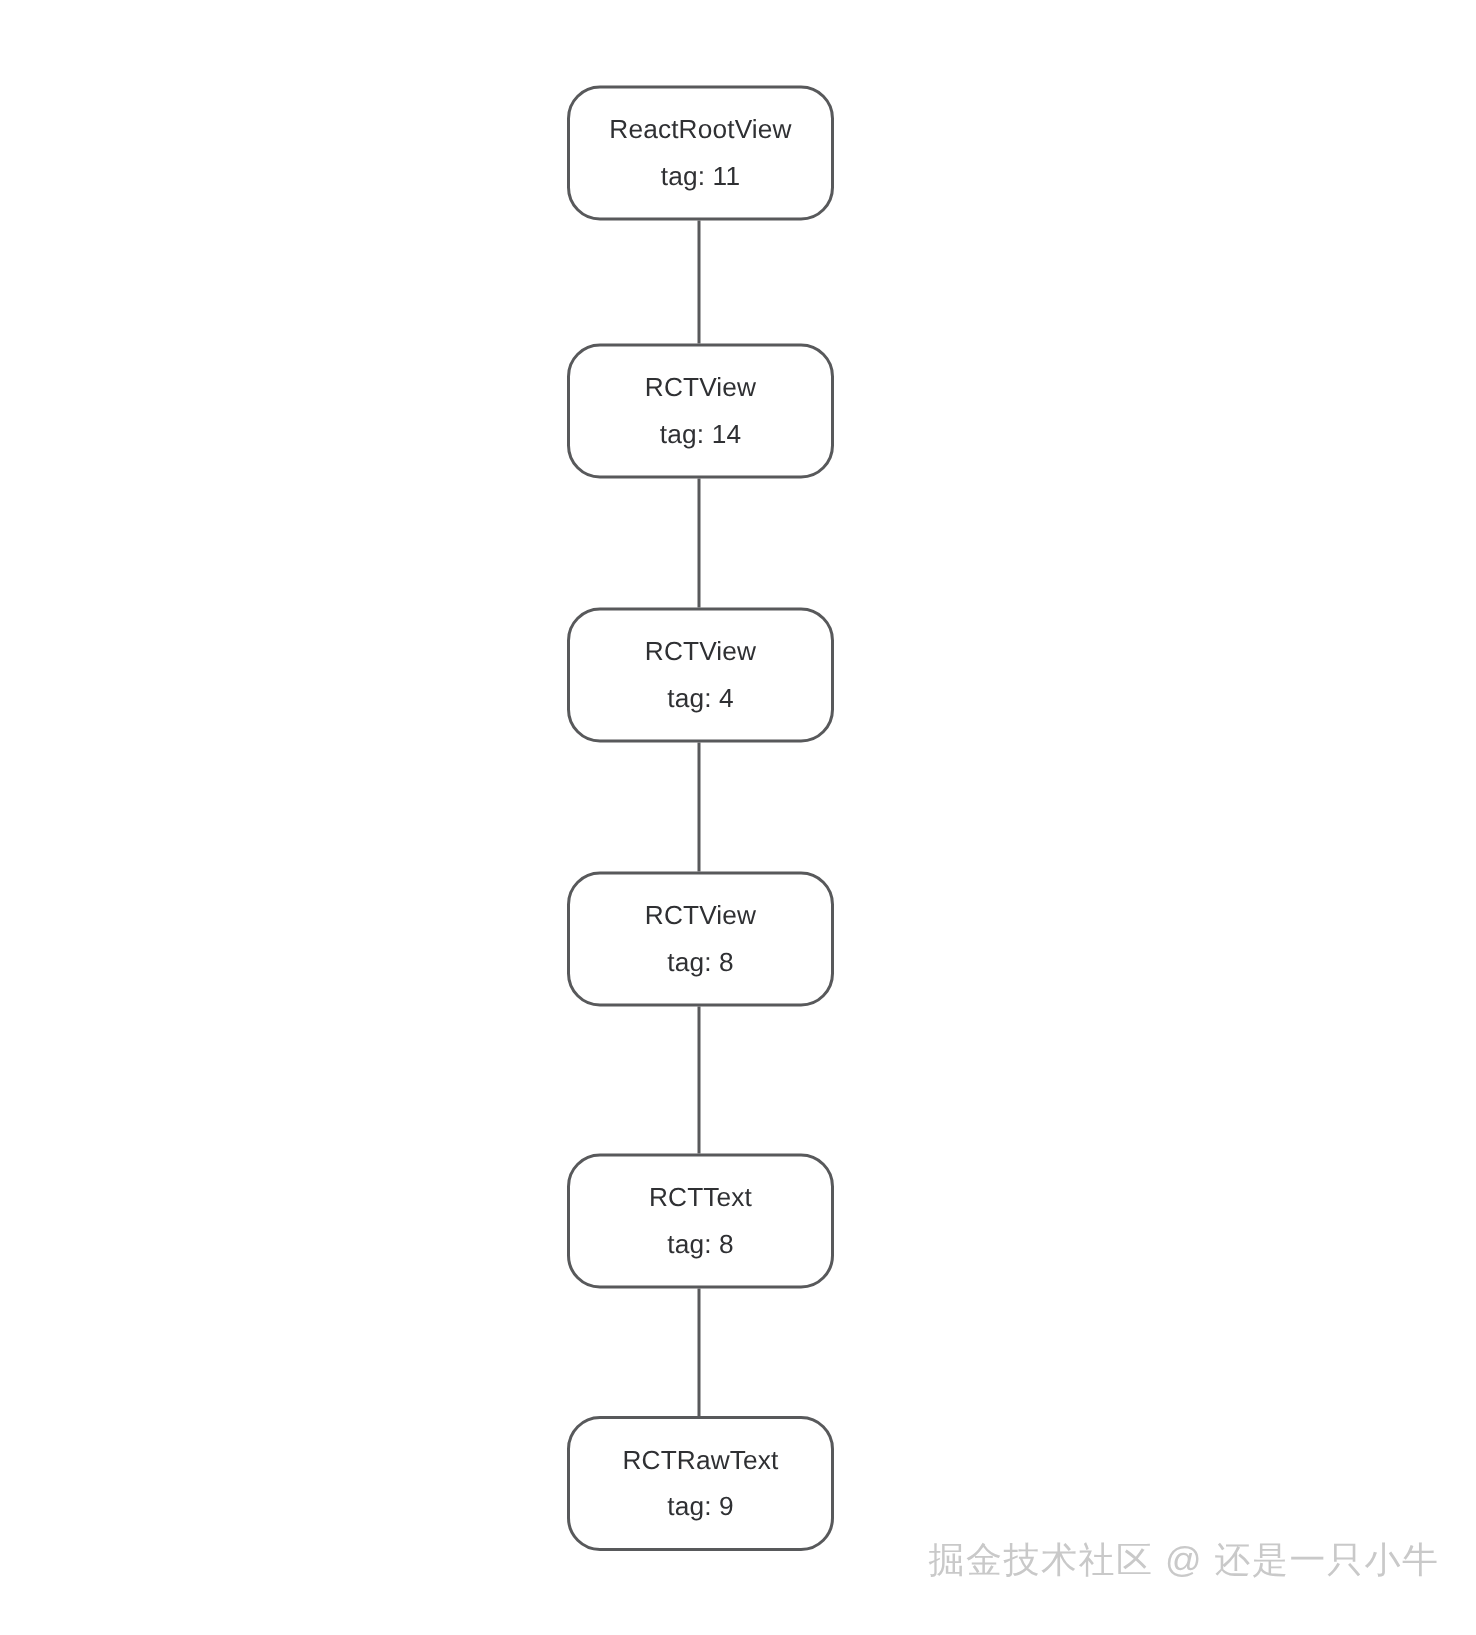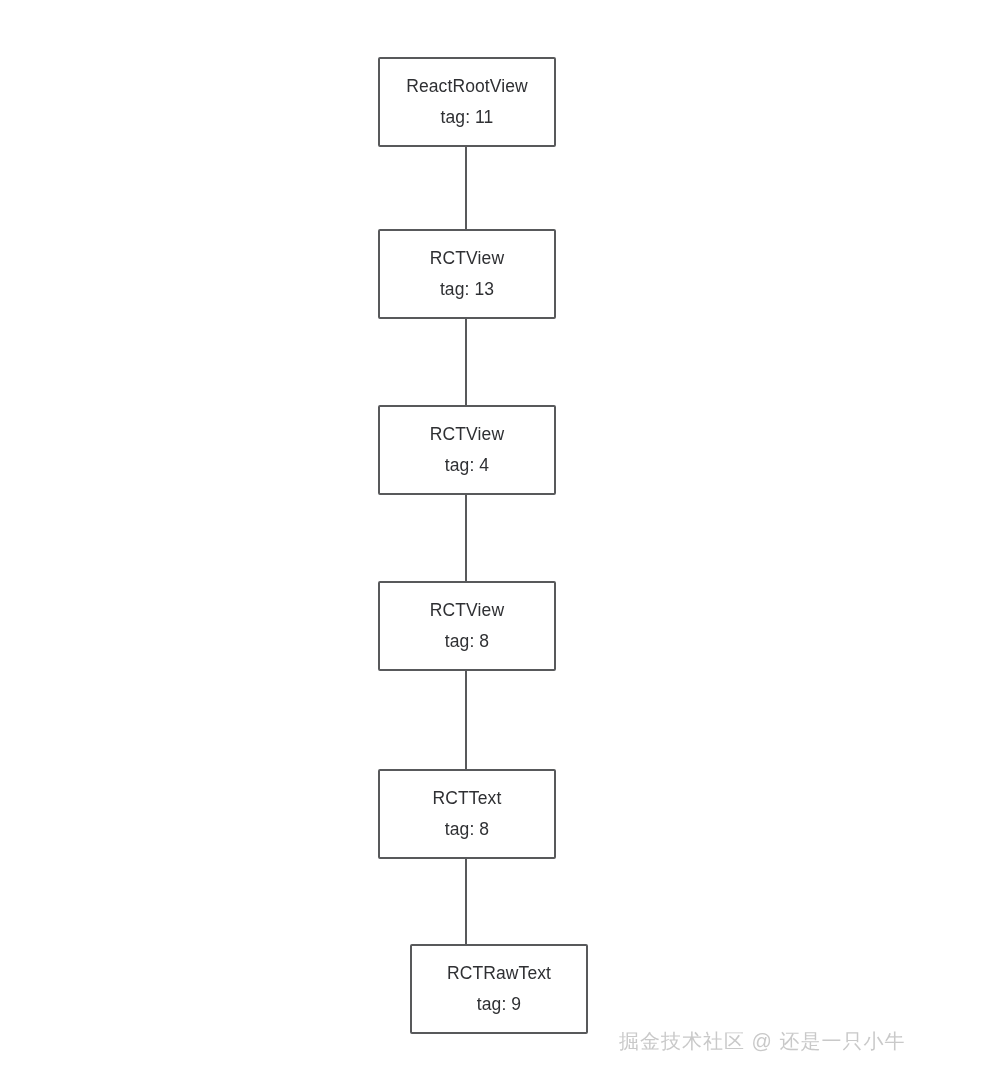--- a/index.html
+++ b/index.html
@@ -34,21 +34,21 @@
   }
 
   
   .node {
     position: absolute;
     left: 378px;
     width: 178px;
     height: 90px;
     box-sizing: border-box;
     border: 2px solid #58595b;
-    border-radius: 2px;
+    border-radius: 22px;
     background: #ffffff;
     display: flex;
     flex-direction: column;
     align-items: center;
     justify-content: center;
     gap: 14px;
   }
 
   .node-label,
   .node-tag {
@@ -58,21 +58,21 @@
     letter-spacing: 0.1px;
     white-space: nowrap;
   }
 
   
   #watermark {
     position: absolute;
     left: 619px;
     top: 1026px;
     color: #c9c9c9;
-    font-size: 20px;
+    font-size: 24px;
     line-height: 30px;
     letter-spacing: 1px;
     white-space: nowrap;
     user-select: none;
   }
 </style>
 </head>
 <body>
 
 <div id="diagram-canvas">
@@ -83,38 +83,38 @@
   <div class="edge" style="top:671px; height:98px;"></div>
   <div class="edge" style="top:859px; height:85px;"></div>
 
   <div class="node" style="top:57px;">
     <div class="node-label">ReactRootView</div>
     <div class="node-tag">tag: 11</div>
   </div>
 
   <div class="node" style="top:229px;">
     <div class="node-label">RCTView</div>
-    <div class="node-tag">tag: 13</div>
+    <div class="node-tag">tag: 14</div>
   </div>
 
   <div class="node" style="top:405px;">
     <div class="node-label">RCTView</div>
     <div class="node-tag">tag: 4</div>
   </div>
 
   <div class="node" style="top:581px;">
     <div class="node-label">RCTView</div>
     <div class="node-tag">tag: 8</div>
   </div>
 
   <div class="node" style="top:769px;">
     <div class="node-label">RCTText</div>
     <div class="node-tag">tag: 8</div>
   </div>
 
-  <div class="node" style="top:944px;margin-left:32px;">
+  <div class="node" style="top:944px;">
     <div class="node-label">RCTRawText</div>
     <div class="node-tag">tag: 9</div>
   </div>
 
   <div id="watermark">掘金技术社区 @ 还是一只小牛</div>
 
 </div>
 
 </body></html>

